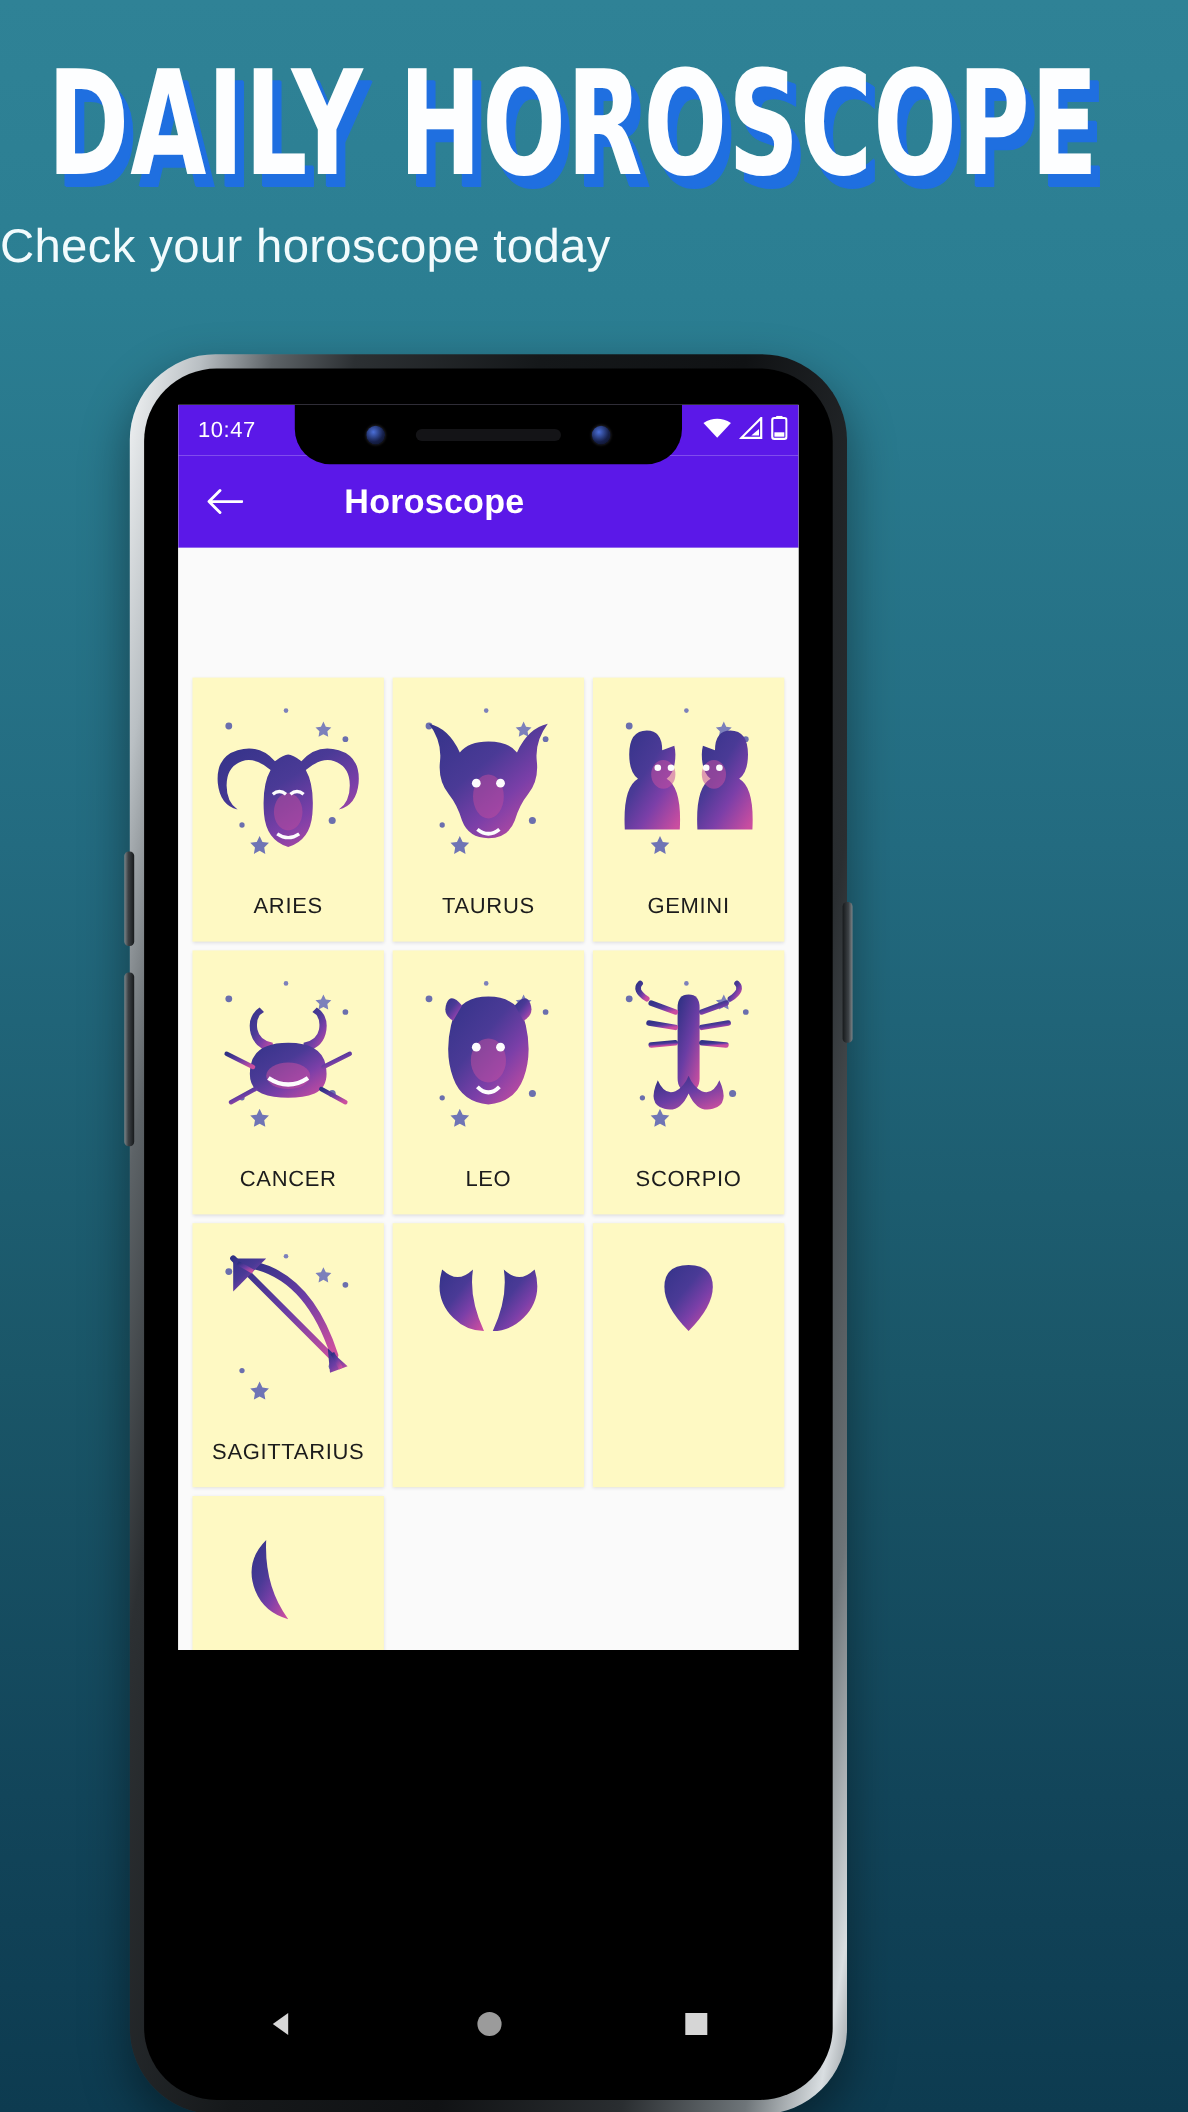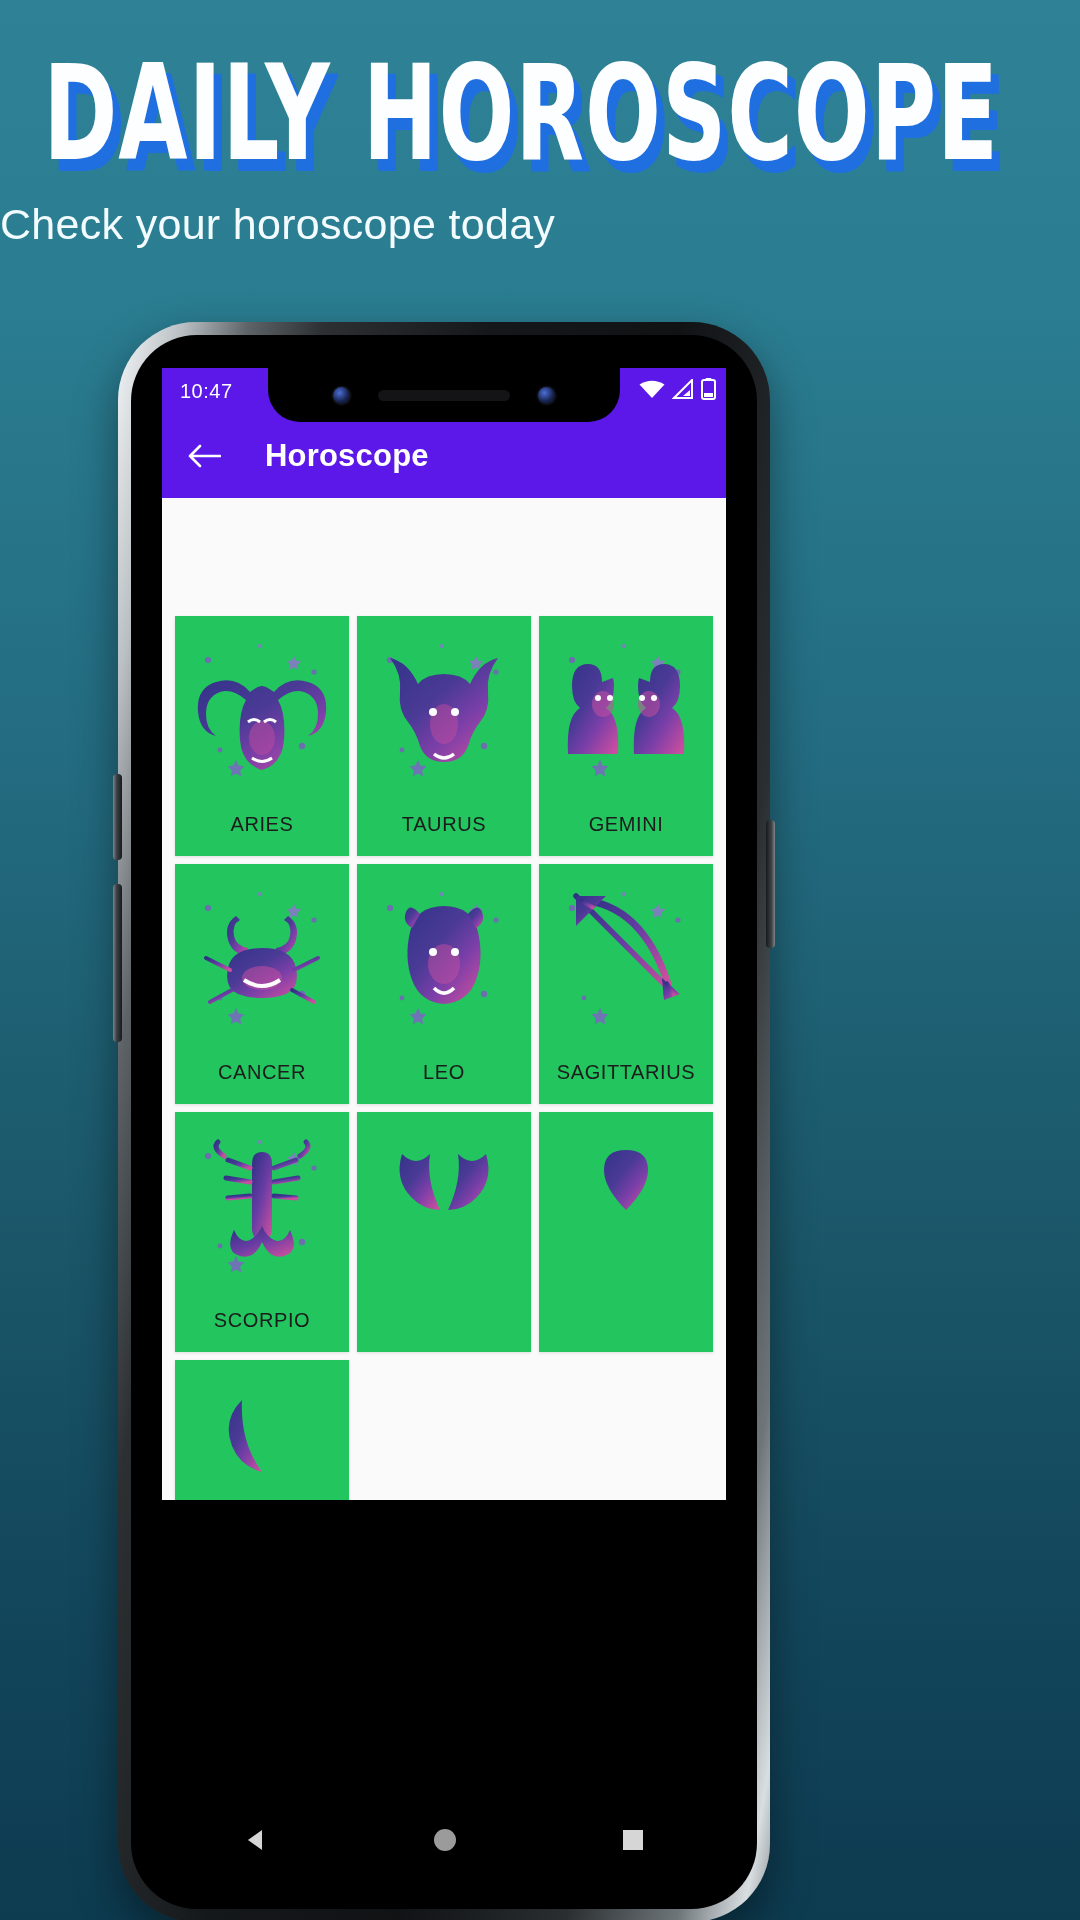--- a/index.html
+++ b/index.html
@@ -85,35 +85,35 @@
     z-index:6; display:flex; align-items:center; justify-content:center; gap:28px;
   }
   .lens { width:17px; height:17px; border-radius:50%;
     background:radial-gradient(circle at 38% 34%,#4b6fd8 0%,#16204a 58%,#0a0d1c 100%);
     box-shadow:0 0 2px 1px #1b1b1f; }
   #speaker { width:132px; height:11px; border-radius:6px; background:#141417; }
 
   
   #appbar {
     height:84px; background:#5B18E8;
-    display:flex; align-items:center; color:#fff;
+    display:flex; align-items:center; color:#fff;gap:48px;
   }
   #back-arrow { margin-left:22px; width:40px; height:40px;
     display:flex; align-items:center; justify-content:center; }
   #appbar-title { font-size:31px; font-weight:bold; margin-left:41px; letter-spacing:0.2px; }
 
   
   #content { background:#fafafa; height:1002px; position:relative; }
   #grid {
     position:absolute; left:13px; top:118px; right:13px;
     display:grid; grid-template-columns:repeat(3,1fr);
     gap:8px;
   }
   .card {
-    background:#22c55e;
+    background:#fef9c3;
     box-shadow:0 1px 3px rgba(30,30,60,0.13);
     height:240px;
     display:flex; flex-direction:column;
     align-items:center; justify-content:flex-start;
     padding-top:22px;
   }
   .card-art { width:136px; height:140px; }
   .card-label {
     margin-top:auto; margin-bottom:20px;
     font-size:20px; color:#1c1c1c; letter-spacing:0.6px;
@@ -283,51 +283,51 @@
             <path d="M58 102 q10 10 20 0" fill="none" stroke="#fcfcfd" stroke-width="3.6"></path>
           </svg>
           <div class="card-label">LEO</div>
         </div>
 
 
 
         <div class="card">
           <svg class="card-art" viewBox="0 0 136 140">
             <use href="#stars"></use>
-            <path d="M22 14 q62 4 88 84" fill="none" stroke="url(#zgv)" stroke-width="7" stroke-linecap="round"></path>
-            <path d="M18 10 L114 106" fill="none" stroke="url(#zgv)" stroke-width="5.5" stroke-linecap="round"></path>
-            <path d="M18 10 L18 40 L48 10 z" fill="url(#zg)"></path>
-            <path d="M104 92 L122 108 L106 114 z" fill="url(#zgv)"></path>
-            <path d="M22 14 L36 22" fill="none" stroke="url(#zgv)" stroke-width="4"></path>
-            <path d="M108 96 L116 110" fill="none" stroke="url(#zgv)" stroke-width="4"></path>
-          </svg>
-          <div class="card-label">SAGITTARIUS</div>
-        </div>
-
-        <div class="card">
-          <svg class="card-art" viewBox="0 0 136 140">
-            <use href="#stars"></use>
             <path d="M68 18 q-10 0 -10 12 l0 64 q0 12 10 12 q10 0 10 -12 l0 -64 q0 -12 -10 -12 z" fill="url(#zgv)"></path>
             <g stroke="url(#zg)" stroke-width="5" fill="none" stroke-linecap="round">
               <path d="M56 34 L34 26"></path>
                 <path d="M80 34 L102 26"></path>
               <path d="M56 48 L32 44"></path>
                 <path d="M80 48 L104 44"></path>
               <path d="M56 62 L34 64"></path>
                 <path d="M80 62 L102 64"></path>
             </g>
             <path d="M40 96 q-10 22 6 26 q14 4 22 -14 q8 18 22 14 q16 -4 6 -26 q-6 14 -16 10 q-8 -4 -12 -14 q-4 10 -12 14 q-10 4 -16 -10 z" fill="url(#zgv)"></path>
             <path d="M30 22 q-12 -8 -6 -14" fill="none" stroke="url(#zg)" stroke-width="5" stroke-linecap="round"></path>
             <path d="M106 22 q12 -8 6 -14" fill="none" stroke="url(#zg)" stroke-width="5" stroke-linecap="round"></path>
           </svg>
           <div class="card-label">SCORPIO</div>
         </div>
 
         <div class="card">
           <svg class="card-art" viewBox="0 0 136 140">
+            <use href="#stars"></use>
+            <path d="M22 14 q62 4 88 84" fill="none" stroke="url(#zgv)" stroke-width="7" stroke-linecap="round"></path>
+            <path d="M18 10 L114 106" fill="none" stroke="url(#zgv)" stroke-width="5.5" stroke-linecap="round"></path>
+            <path d="M18 10 L18 40 L48 10 z" fill="url(#zg)"></path>
+            <path d="M104 92 L122 108 L106 114 z" fill="url(#zgv)"></path>
+            <path d="M22 14 L36 22" fill="none" stroke="url(#zgv)" stroke-width="4"></path>
+            <path d="M108 96 L116 110" fill="none" stroke="url(#zgv)" stroke-width="4"></path>
+          </svg>
+          <div class="card-label">SAGITTARIUS</div>
+        </div>
+
+        <div class="card">
+          <svg class="card-art" viewBox="0 0 136 140">
             <path d="M26 20 q-8 26 10 44 q12 12 28 12 q-14 -30 -10 -56 q-14 14 -28 0 z" fill="url(#zg)"></path>
             <path d="M110 20 q8 26 -10 44 q-12 12 -28 12 q14 -30 10 -56 q14 14 28 0 z" fill="url(#zg)"></path>
           </svg>
           <div class="card-label"></div>
         </div>
 
         <div class="card">
           <svg class="card-art" viewBox="0 0 136 140">
             <path d="M68 16 q-22 0 -22 20 q0 18 22 40 q22 -22 22 -40 q0 -20 -22 -20 z" fill="url(#zg)"></path>
           </svg>

